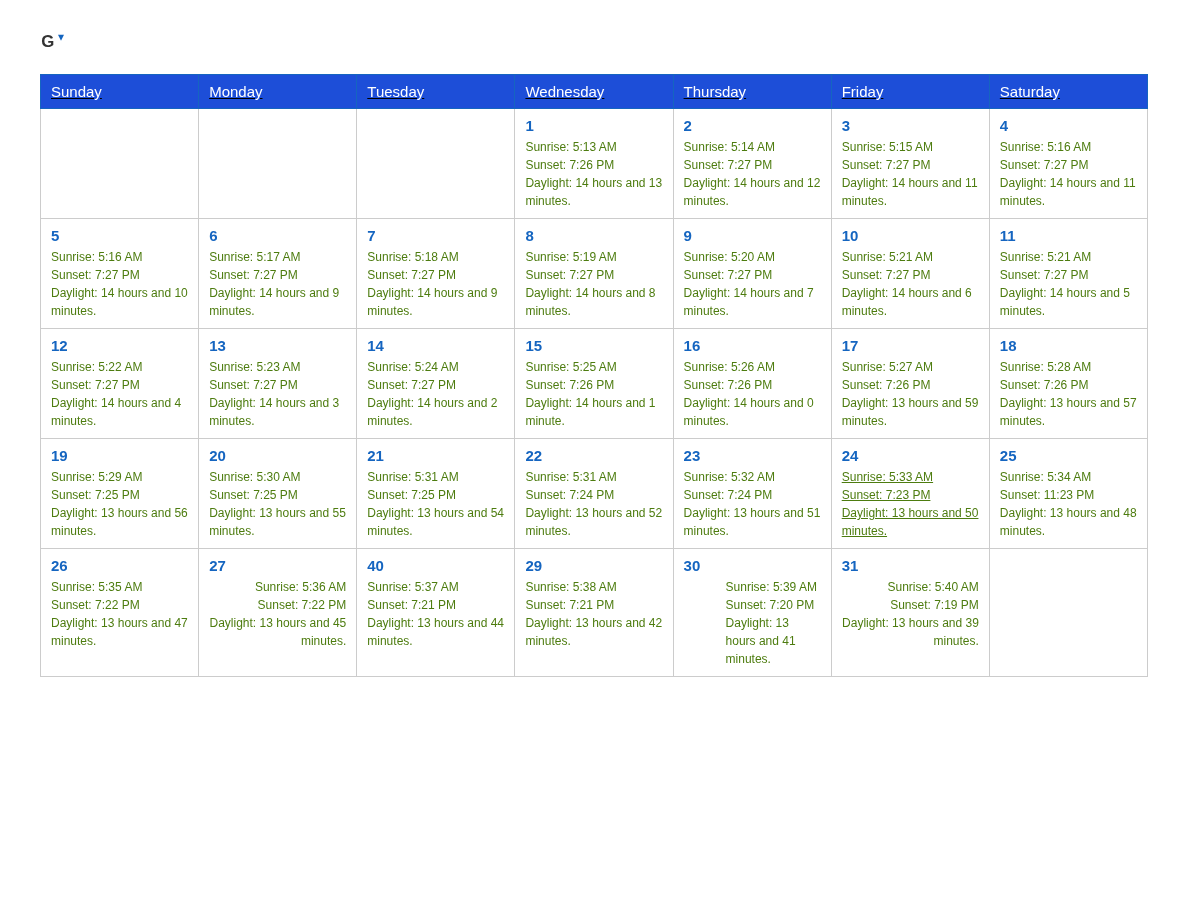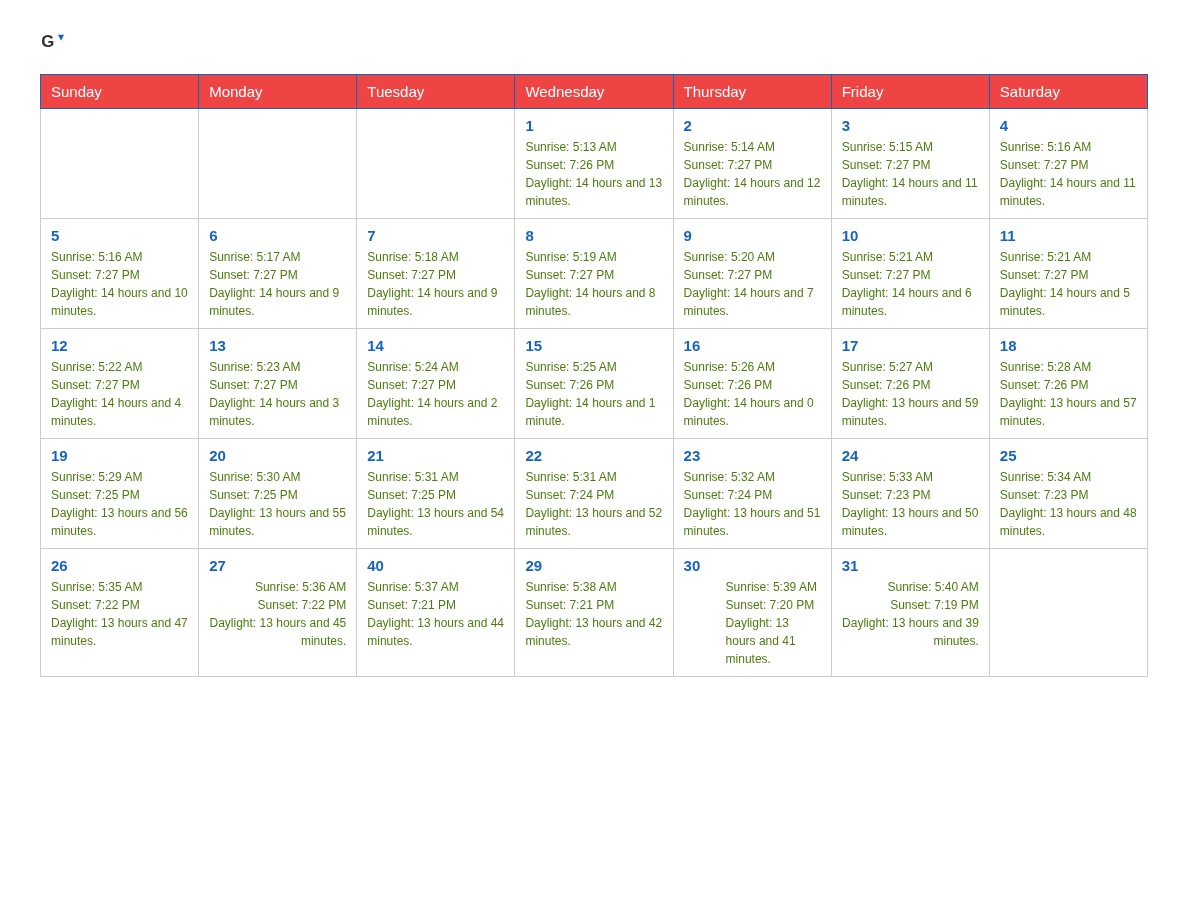--- a/index.html
+++ b/index.html
@@ -48,21 +48,22 @@
       font-size: 20px;
       color: #555;
       margin-top: 4px;
     }
     table {
       width: 100%;
       border-collapse: collapse;
       table-layout: fixed;
     }
     thead tr {
-      background-color: #ef4444;
+      background-color: #1d4ed8;
+      text-decoration: underline;
     }
     thead th {
       color: #fff;
       font-size: 15px;
       font-weight: normal;
       padding: 8px 10px;
       text-align: left;
       border: 1px solid #1565c0;
     }
     tbody td {
@@ -268,28 +269,28 @@
 Daylight: 13 hours and 52 minutes.</div>
         </td>
         <td>
           <span class="day-number">23</span>
           <div class="day-info" style="white-space: pre-line;">Sunrise: 5:32 AM
 Sunset: 7:24 PM
 Daylight: 13 hours and 51 minutes.</div>
         </td>
         <td>
           <span class="day-number">24</span>
-          <div class="day-info" style="white-space: pre-line;">Sunrise: 5:33 AM
+          <div class="day-info" style="white-space: pre-line; text-decoration: underline;">Sunrise: 5:33 AM
 Sunset: 7:23 PM
 Daylight: 13 hours and 50 minutes.</div>
         </td>
         <td>
           <span class="day-number">25</span>
           <div class="day-info" style="white-space: pre-line;">Sunrise: 5:34 AM
-Sunset: 7:23 PM
+Sunset: 11:23 PM
 Daylight: 13 hours and 48 minutes.</div>
         </td>
       </tr>
       <tr>
         <td>
           <span class="day-number">26</span>
           <div class="day-info" style="white-space: pre-line;">Sunrise: 5:35 AM
 Sunset: 7:22 PM
 Daylight: 13 hours and 47 minutes.</div>
         </td>

